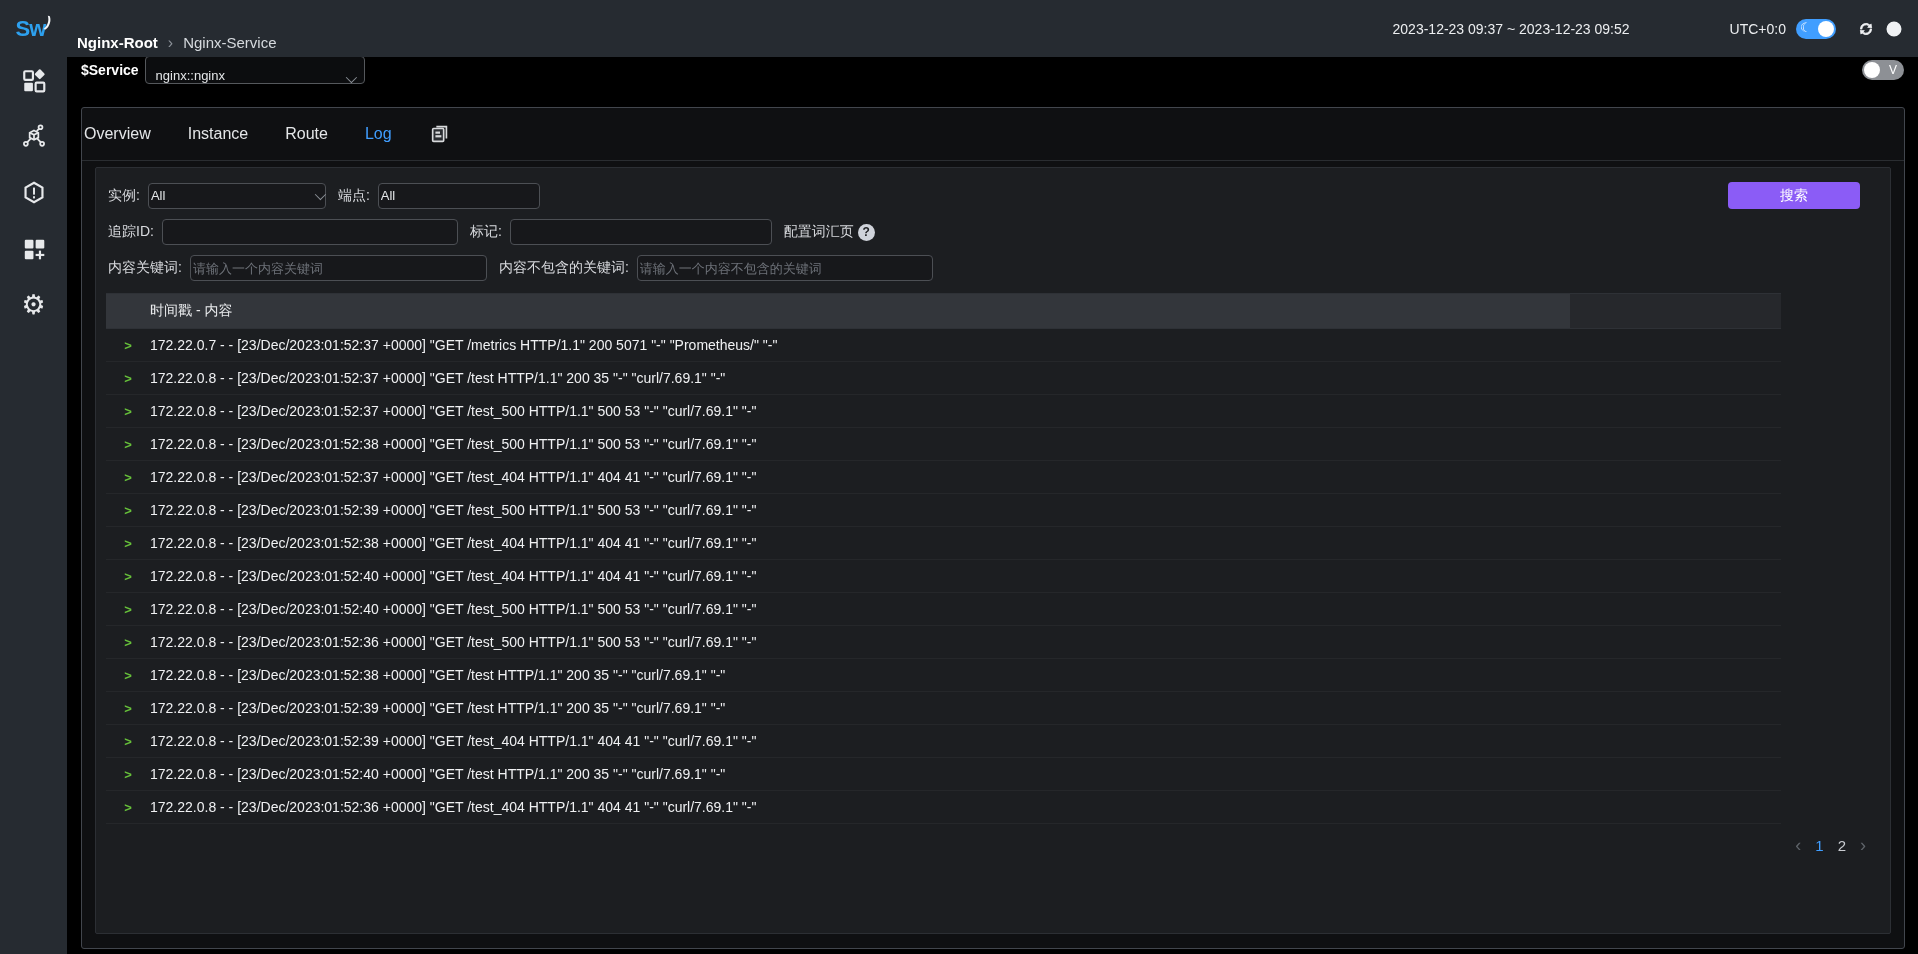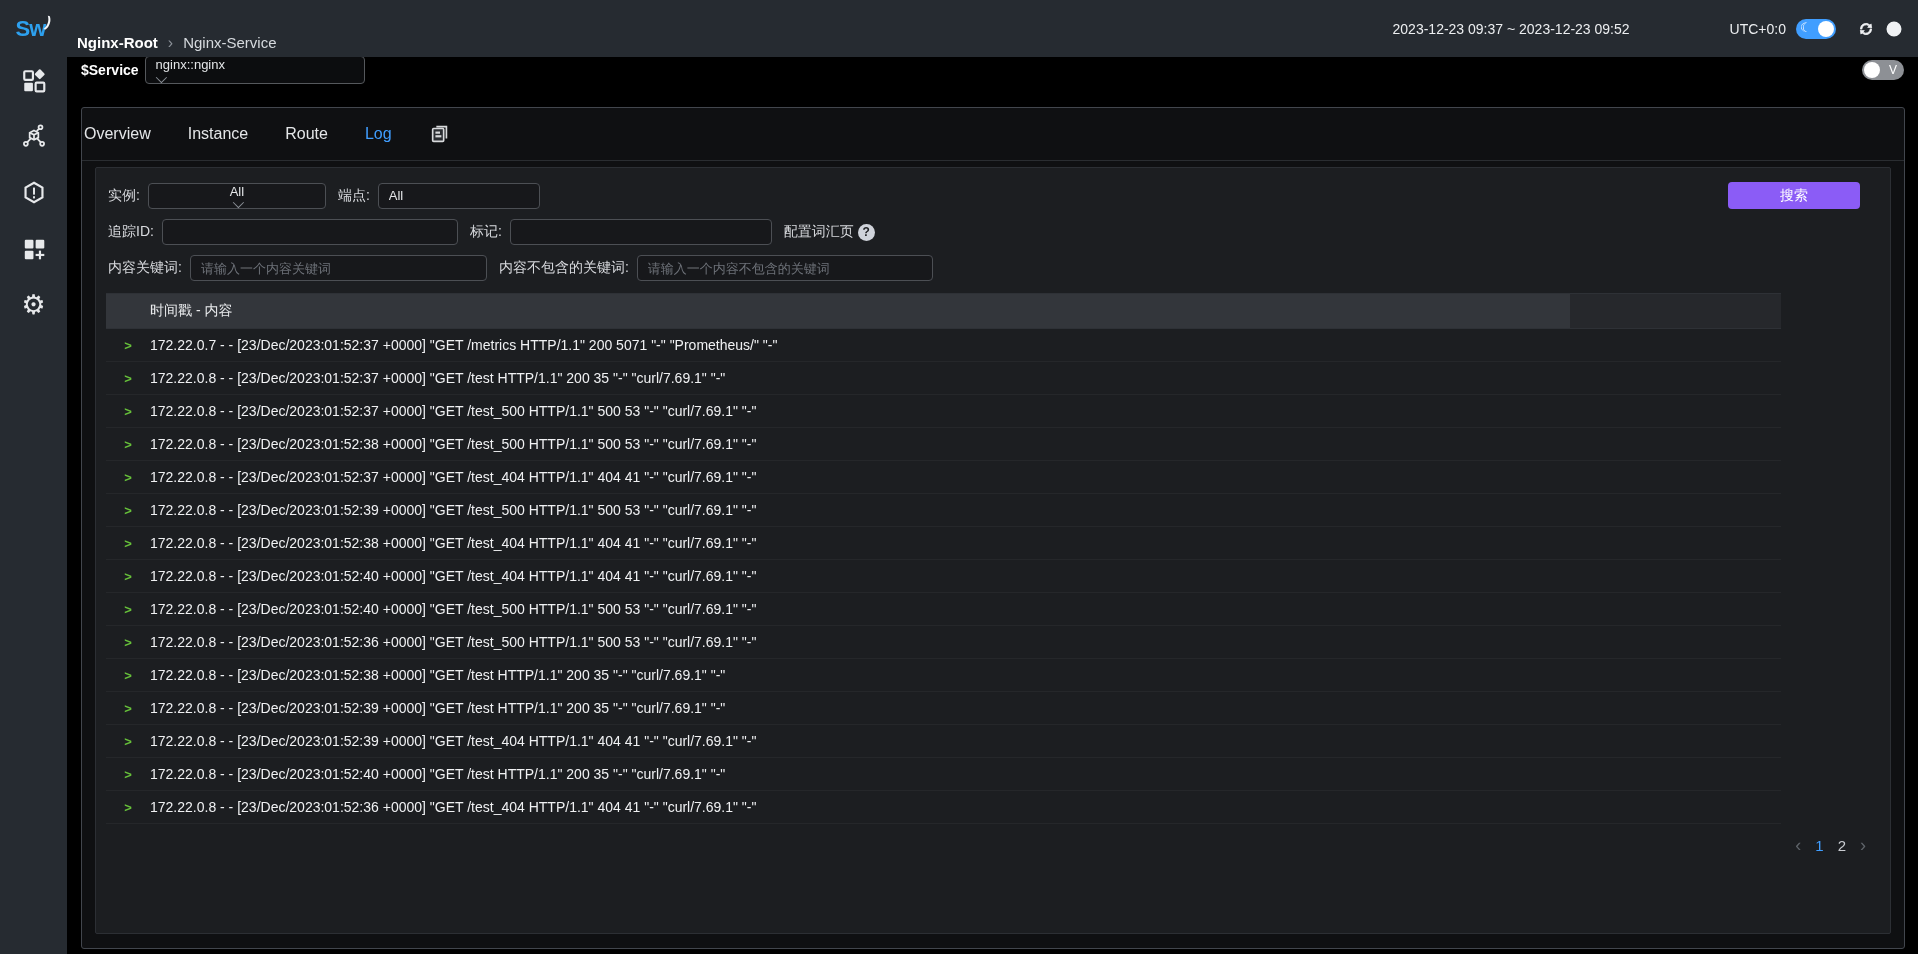--- a/index.html
+++ b/index.html
@@ -26,41 +26,41 @@
 
   
   .sidebar { position:absolute; top:49px; left:0; width:67px; bottom:0; background:#262b31; display:flex; flex-direction:column; align-items:center; padding-top:12px; z-index:2; }
   .side-item { width:40px; height:40px; margin-bottom:16px; display:flex; align-items:center; justify-content:center; cursor:pointer; border-radius:4px; }
   .side-item svg { width:26px; height:26px; }
   .side-item .gear { font-size:27px; color:#e7e9eb; line-height:1; }
 
   
   .service-bar { position:absolute; top:49px; left:67px; right:0; height:42px; background:#000; display:flex; align-items:center; padding:0 14px; z-index:1; }
   .service-label { font-size:14px; font-weight:bold; color:#fff; margin-right:6px; }
-  .service-select { width:220px; height:28px; background:#0c0d0f; border:1px solid #55585c; border-radius:4px; display:flex; align-items:flex-start; padding:0 10px; cursor:pointer;flex-direction:column; }
+  .service-select { width:220px; height:28px; background:#0c0d0f; border:1px solid #55585c; border-radius:4px; display:flex; align-items:flex-end; padding:0 10px; cursor:pointer; }
   .service-select .sel-text { font-size:13px; color:#e4e6e8; flex:1; }
   .chev-down { width:8px; height:8px; border-right:1.5px solid #8a8f96; border-bottom:1.5px solid #8a8f96; transform:rotate(45deg) translateY(-2px); }
   .view-toggle { margin-left:auto; width:42px; height:20px; border-radius:10px; background:#8d9095; position:relative; cursor:pointer; }
   .view-toggle .knob { position:absolute; left:2px; top:2px; width:16px; height:16px; border-radius:50%; background:#fff; }
   .view-toggle .v-label { position:absolute; right:7px; top:3px; font-size:12px; color:#fff; }
 
   
   .panel { position:absolute; left:81px; right:13px; top:107px; bottom:5px; background:#0f1012; border:1px solid #42464d; border-radius:3px; }
   .tab-bar { height:53px; display:flex; align-items:center; border-bottom:1px solid #2a2d31; }
   .tab { font-size:16px; color:#e4e6e8; margin-right:33px; cursor:pointer; padding:4px 2px; }
   .tab.active { color:#409eff; }
   .tab-copy-icon { margin-left:2px; cursor:pointer; display:flex; align-items:center; }
   .tab-copy-icon svg { width:22px; height:22px; }
 
   .inner { position:absolute; left:13px; right:13px; top:59px; bottom:14px; background:#1c1e21; border:1px solid #2c2f34; border-radius:2px; padding:6px 10px; }
 
   
   .f-row { display:flex; align-items:center; margin:8px 0 10px 2px; }
   .f-label { font-size:14px; color:#d8dade; margin-right:8px; white-space:nowrap; }
-  .f-input, .f-select { height:26px; background:#17181b; border:1px solid #4c4f54; border-radius:4px; color:#e4e6e8; font-size:13px; padding:0 10px; font-family:"Liberation Sans","DejaVu Sans",sans-serif;flex-direction:column; }
+  .f-input, .f-select { height:26px; background:#17181b; border:1px solid #4c4f54; border-radius:4px; color:#e4e6e8; font-size:13px; padding:0 2px; font-family:"Liberation Sans","DejaVu Sans",sans-serif; }
   .f-input::placeholder { color:#6d7178; }
   .f-select { display:flex; align-items:center; cursor:pointer; }
   .f-select .sel-text { flex:1; }
   .gap { width:12px; }
   .btn-search { margin-left:auto; margin-right:20px; width:132px; height:27px; background:#8b5cf6; border:none; border-radius:4px; color:#fff; font-size:14px; cursor:pointer; font-family:"Liberation Sans","DejaVu Sans",sans-serif; }
   .help-circle { width:17px; height:17px; border-radius:50%; background:#cfd3da; color:#1c1e21; font-size:12px; font-weight:bold; display:flex; align-items:center; justify-content:center; margin-left:4px; cursor:pointer; }
   .hint-row { font-size:14px; font-weight:bold; color:#d8dade; margin:10px 0 10px 2px; }
 
   
   .log-table { margin-top:12px; width:94.4%; border-top:1px solid #2e3136; }

